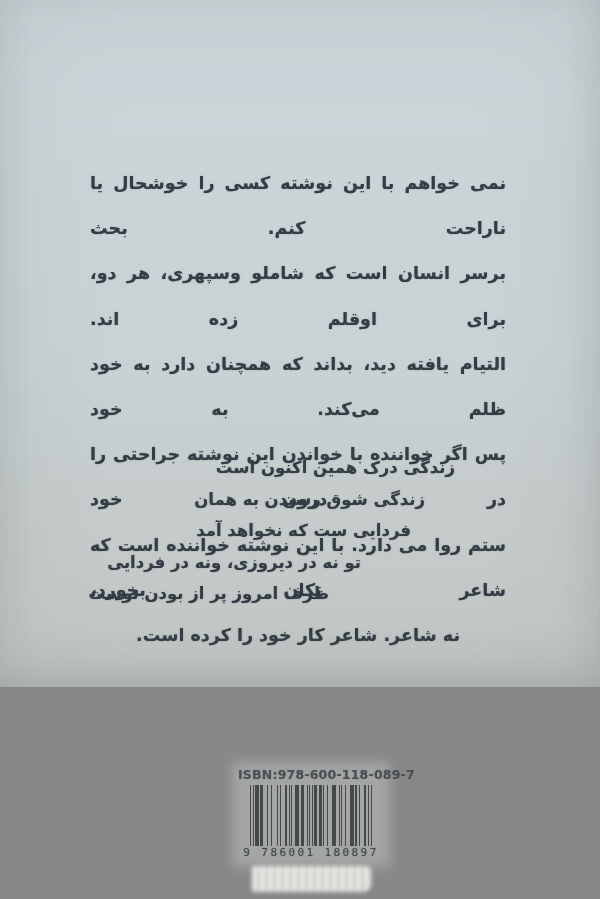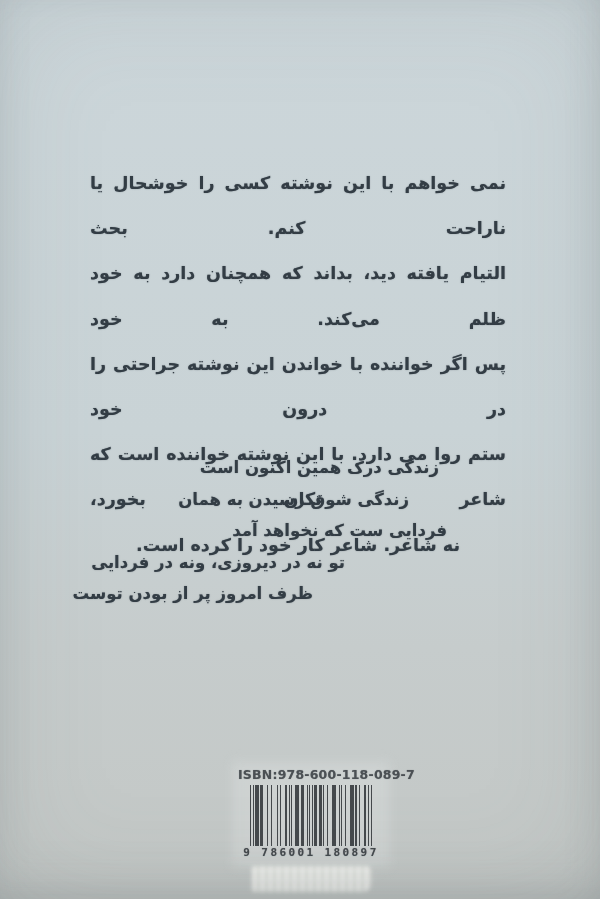--- a/index.html
+++ b/index.html
@@ -10,21 +10,21 @@
     --bar:#45494c;
     --isbn-ink:#4b5054;
   }
   html,body{margin:0;padding:0;}
   body{
     width:600px;height:899px;overflow:hidden;
     font-family:"DejaVu Sans",sans-serif;
     background:#888;
   }
   .cover{
-    position:relative;width:600px;height:899px;
+    position:relative;width:600px;height:687px;
     background:linear-gradient(180deg,var(--bg-top) 0%,var(--bg-mid) 48%,#c6cccc 72%,var(--bg-bottom) 100%);
   }
   
   .cover::after{
     content:'';position:absolute;inset:0;pointer-events:none;
     box-shadow:
       inset 0 0 110px rgba(112,122,127,.16),
       inset 0 -28px 50px -22px rgba(108,116,118,.28),
       inset -18px 0 45px -26px rgba(108,116,118,.20),
       inset 18px 0 45px -30px rgba(120,128,132,.14);
@@ -45,32 +45,32 @@
     text-align:justify;
     text-align-last:justify;
   }
   .blurb-line:last-child{
     text-align:center;
     text-align-last:center;
   }
 
   
   .poem{
-    position:absolute;top:452px;right:95px;left:60px;
+    position:absolute;top:452px;right:79px;left:60px;
     direction:rtl;
     color:var(--ink);
     font-weight:700;
     font-size:16.5px;
     line-height:31.5px;
     text-align:right;
     text-shadow:0 0 1.2px rgba(51,61,69,.55);
   }
   .poem-line:nth-child(1){margin-left:0;   margin-right:66px;}
   .poem-line:nth-child(2){margin-right:96px;}
-  .poem-line:nth-child(3){margin-right:58px;}
+  .poem-line:nth-child(3){margin-right:110px;}
   .poem-line:nth-child(4){margin-right:160px;}
   .poem-line:nth-child(5){margin-right:192px;}
 
   
   .isbn-section{
     position:absolute;top:767px;left:238px;width:146px;
     text-align:center;
   }
   .isbn-section::before{ 
     content:'';position:absolute;inset:-5px -6px -8px -6px;
@@ -91,21 +91,21 @@
     width:122px;height:61px;
     filter:blur(.45px);
   }
   .barcode-bars .bar{
     position:absolute;top:0;bottom:0;
     background:var(--bar);
   }
   .barcode-digits{
     position:relative;margin-top:0;
     font-family:"DejaVu Sans Mono",monospace;
-    font-weight:700;font-size:11px;
+    font-weight:400;font-size:11px;
     color:#43484c;
     letter-spacing:2.4px;
     text-shadow:0 0 1px rgba(67,72,76,.5);
     white-space:nowrap;
   }
   .sticker-residue{
     position:absolute;top:866px;left:252px;width:120px;height:26px;
     background:repeating-linear-gradient(90deg,
       rgba(251,251,247,.95) 0 5px,
       rgba(226,227,223,.70) 5px 8px);
@@ -114,20 +114,21 @@
     opacity:.92;
   }
 </style>
 </head>
 <body>
 
 <div class="cover">
 
   <div class="blurb">
     <div class="blurb-line">نمی خواهم با این نوشته کسی را خوشحال یا ناراحت کنم. بحث</div>
+    <div class="blurb-line">برسر انسان است که شاملو وسپهری، هر دو، برای اوقلم زده اند.</div>
     <div class="blurb-line">التیام یافته دید، بداند که همچنان دارد به خود ظلم می‌کند. به خود</div>
     <div class="blurb-line">پس اگر خواننده با خواندن این نوشته جراحتی را در درون خود</div>
     <div class="blurb-line">ستم روا می دارد. با این نوشته خواننده است که شاعر تکان بخورد،</div>
     <div class="blurb-line">نه شاعر. شاعر کار خود را کرده است.</div>
   </div>
 
   <div class="poem">
     <div class="poem-line">زندگی درک همین اکنون است</div>
     <div class="poem-line">زندگی شوق رسیدن به همان</div>
     <div class="poem-line">فردایی ست که نخواهد آمد</div>

